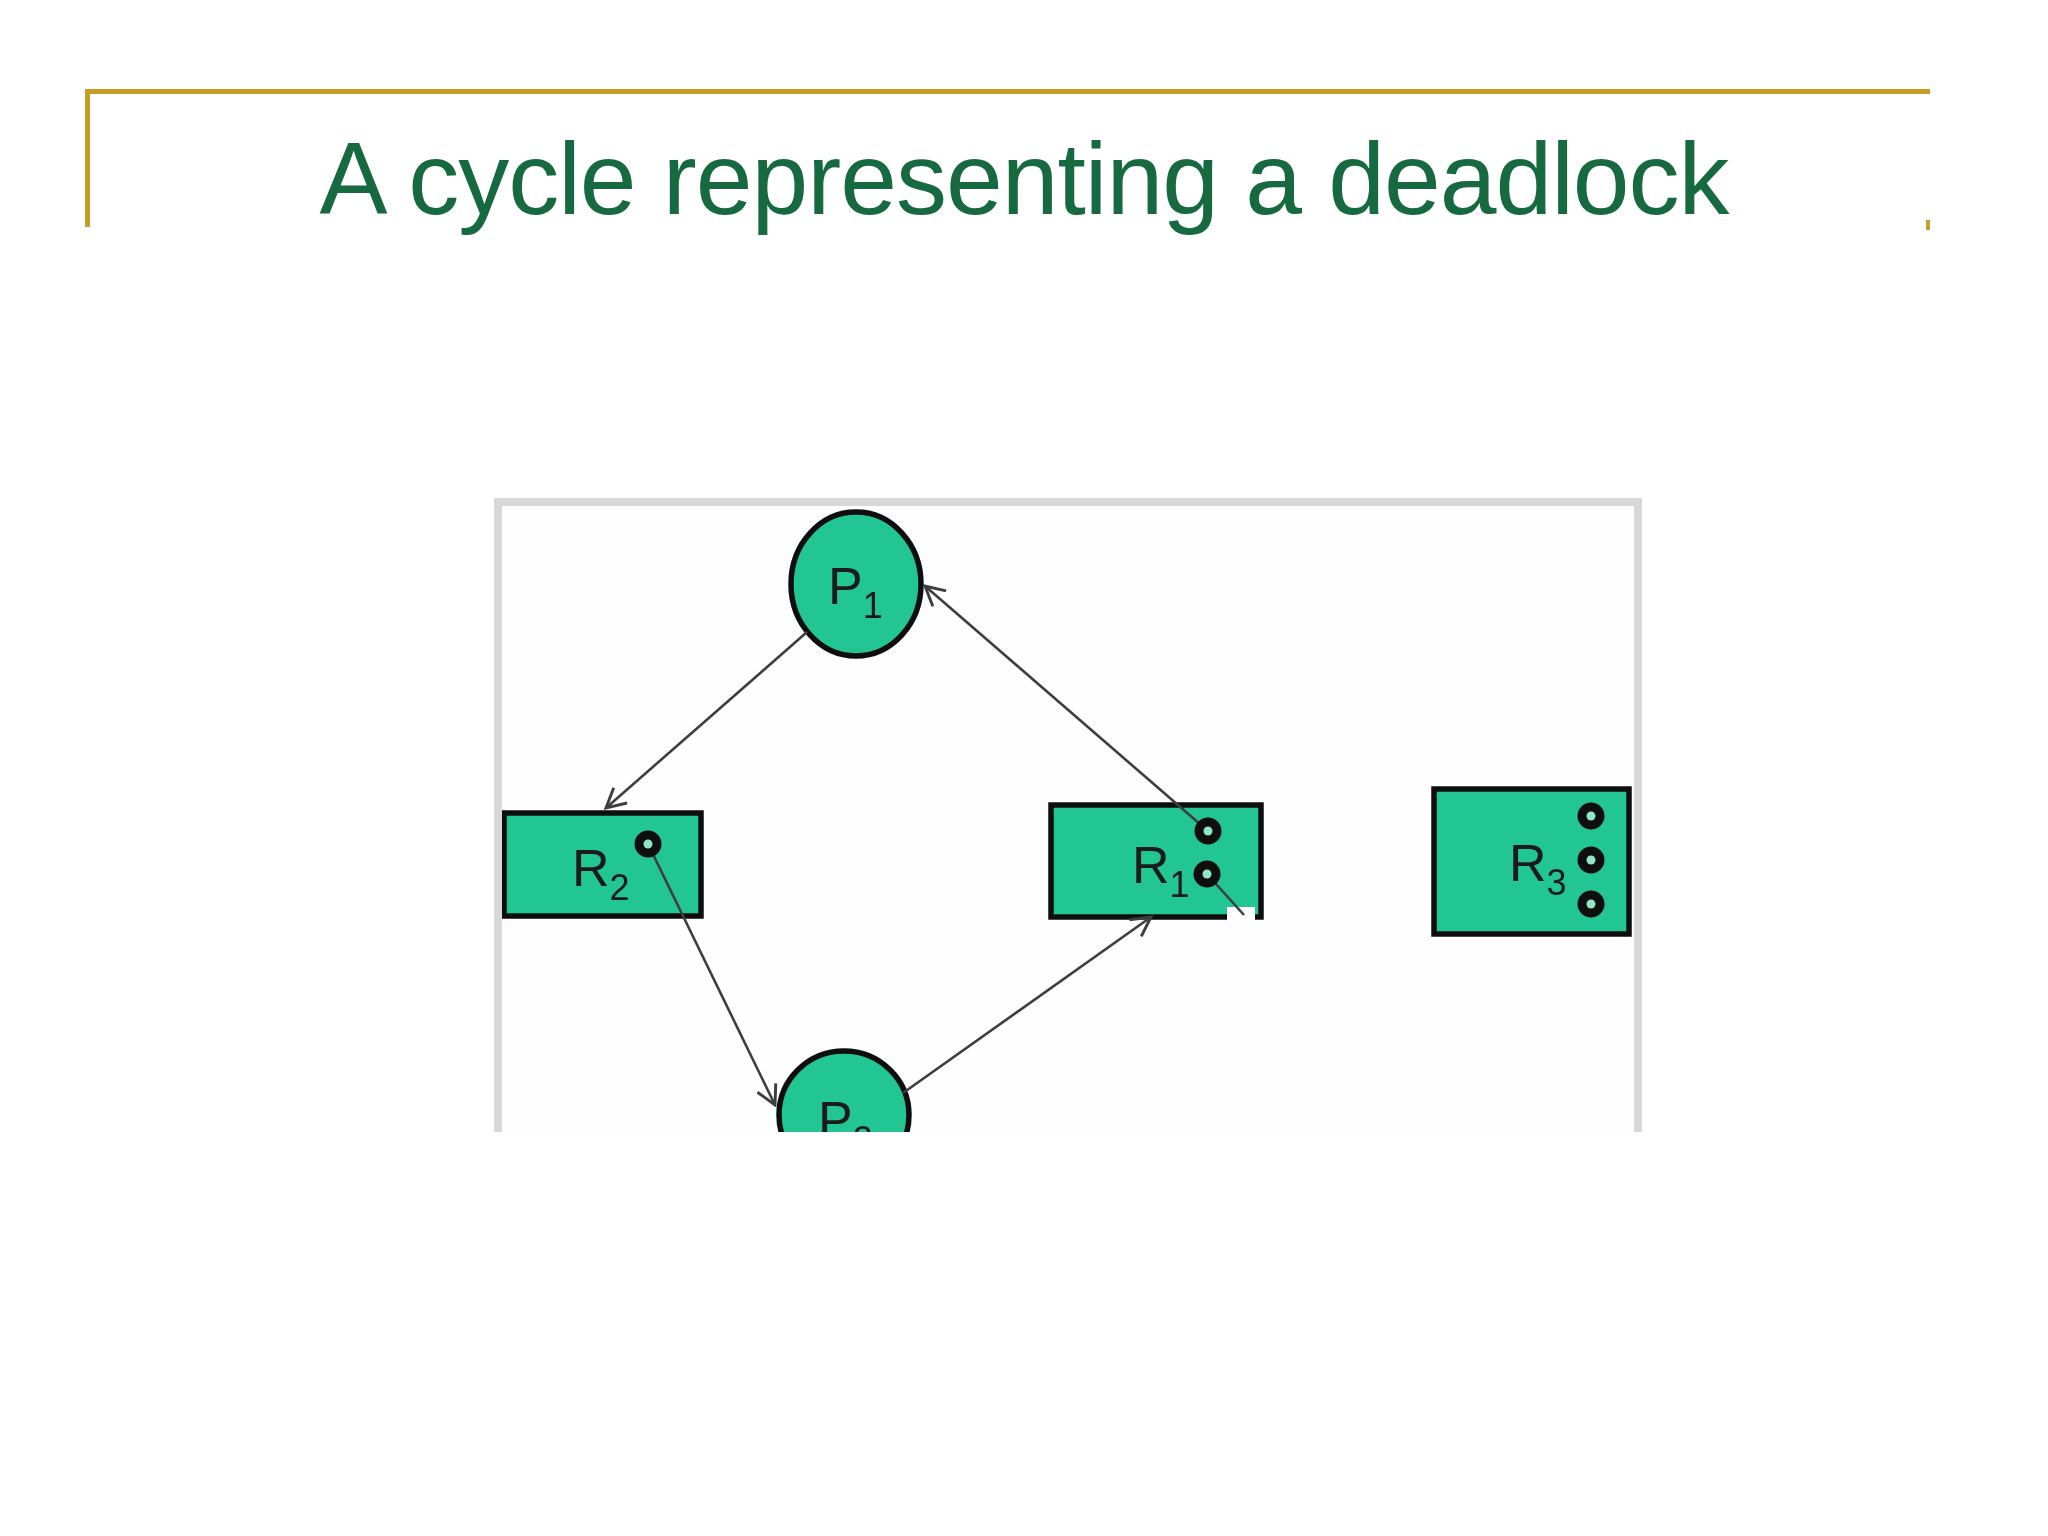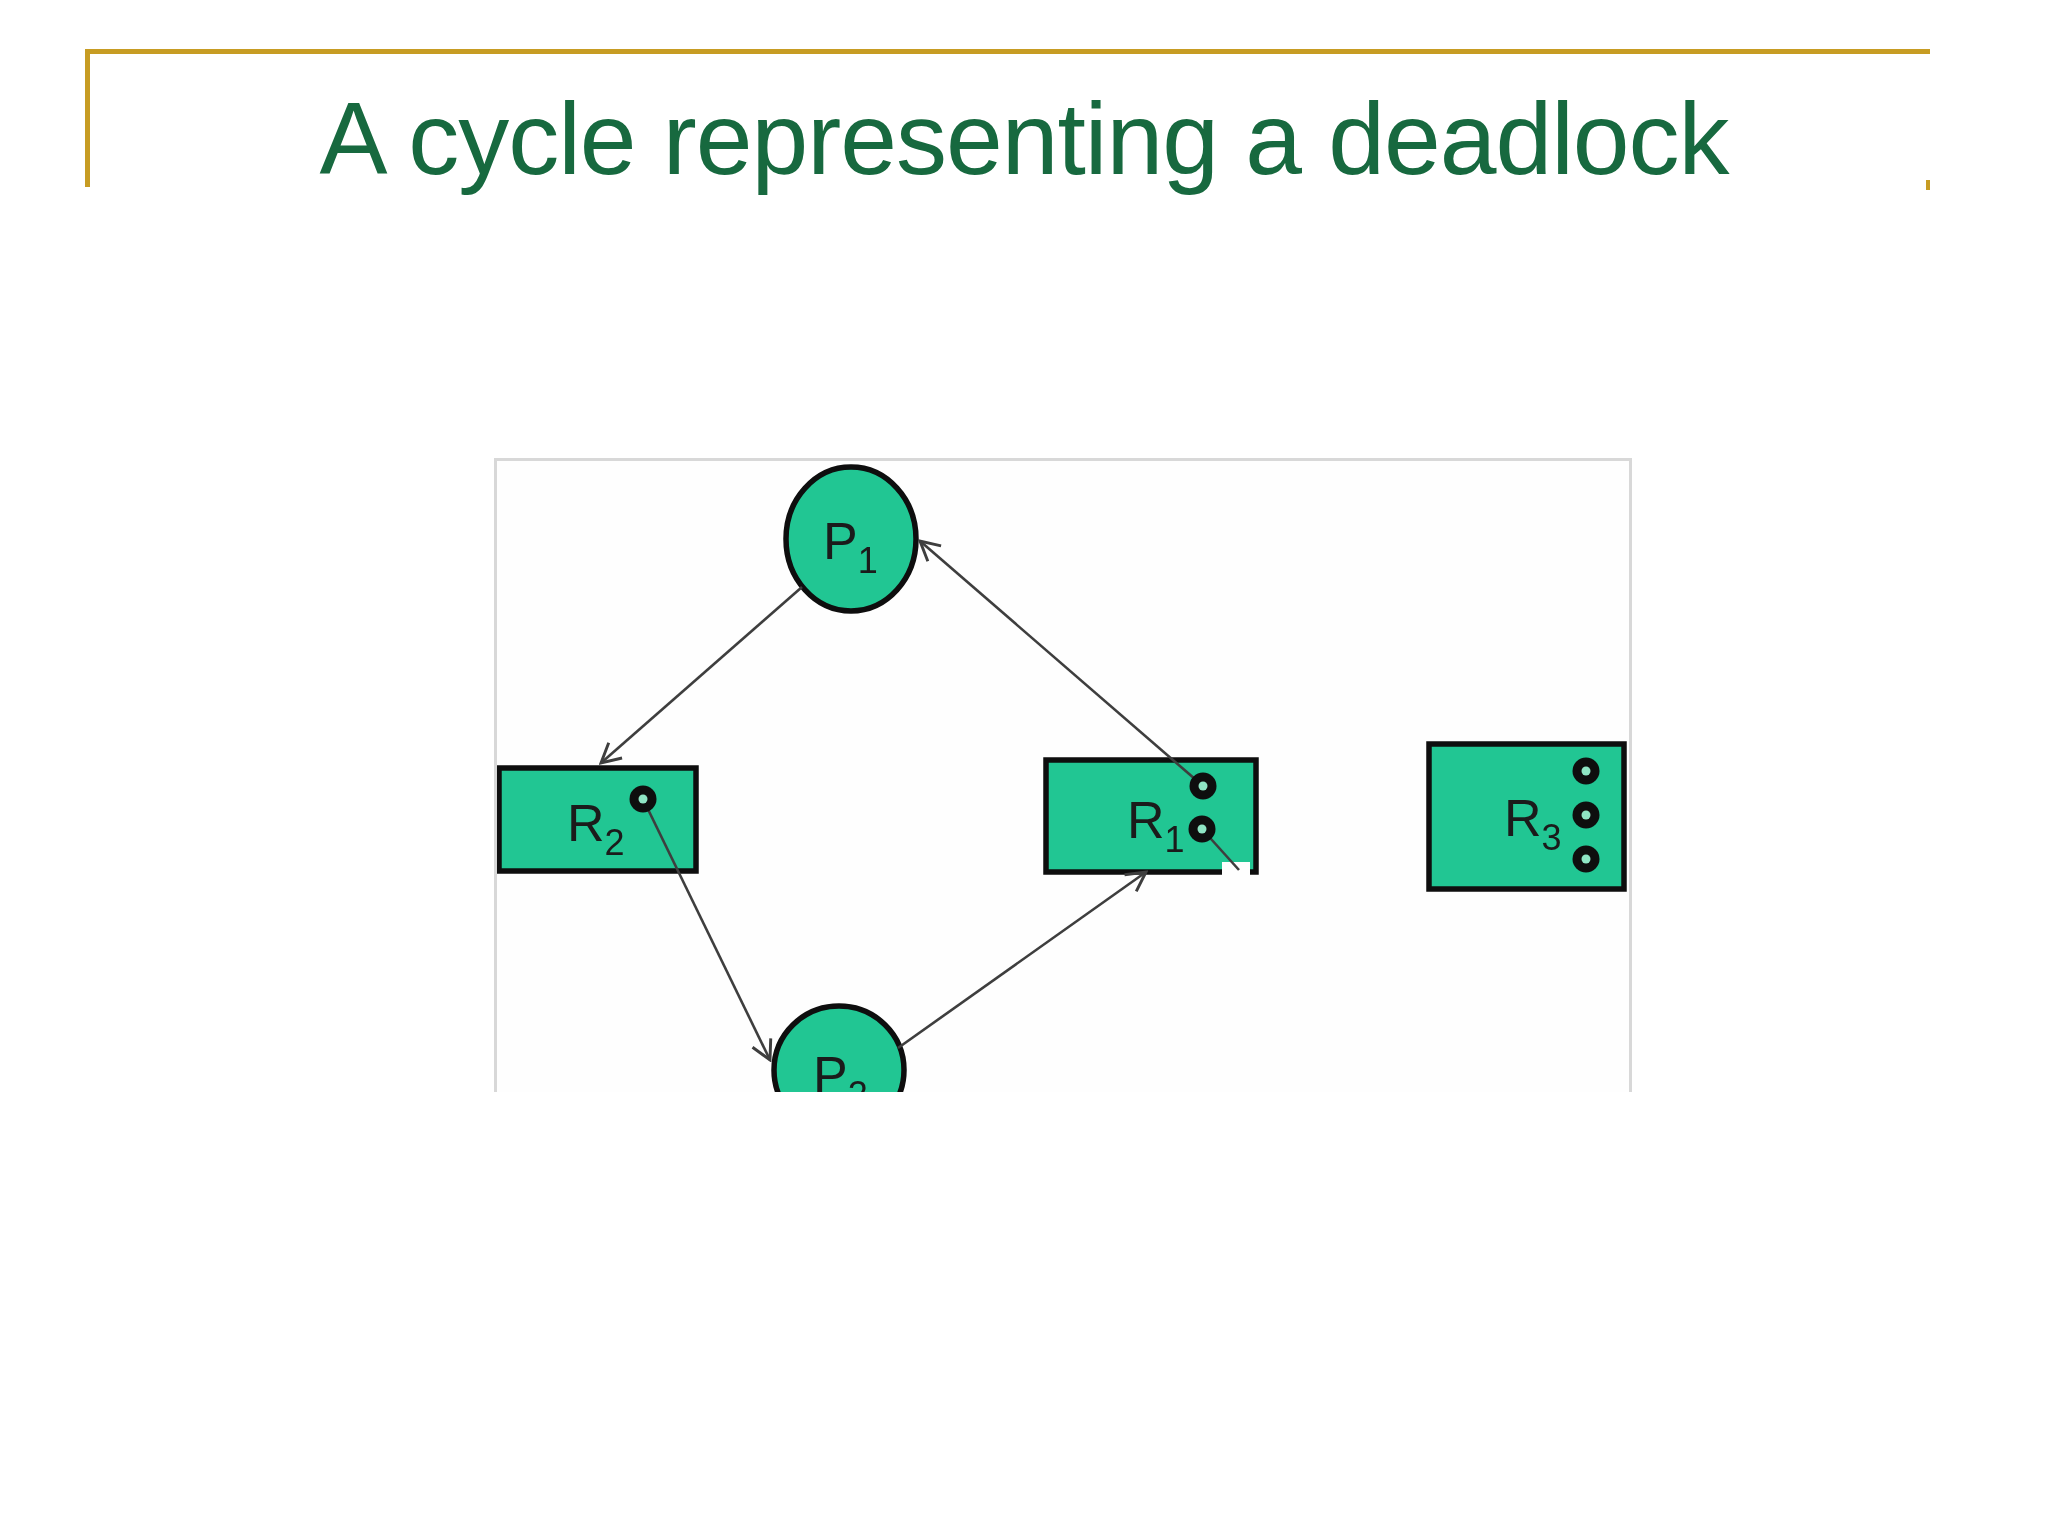--- a/index.html
+++ b/index.html
@@ -7,39 +7,40 @@
     padding: 0;
     background: #ffffff;
     font-family: "Liberation Sans", sans-serif;
   }
   #slide {
     position: relative;
     width: 2048px;
     height: 1092px;
     background: #ffffff;
     overflow: hidden;
+    margin-top: 40px;
   }
   .dec {
     position: absolute;
   }
   #title {
     position: absolute;
     left: 0;
     right: 0;
     top: 86px;
     text-align: center;
     font-size: 102px;
     line-height: 1.05;
     font-weight: 400;
     letter-spacing: -1px;
     white-space: nowrap;
   }
   #panel {
     position: absolute;
-    border: 3px solid #0f766e;
+    border: 8px solid #0f766e;
     text-align: center;
   }
   #graph {
     position: absolute;
     left: 0;
     top: 0;
     width: 100%;
     height: 100%;
   }
   #graph text {

